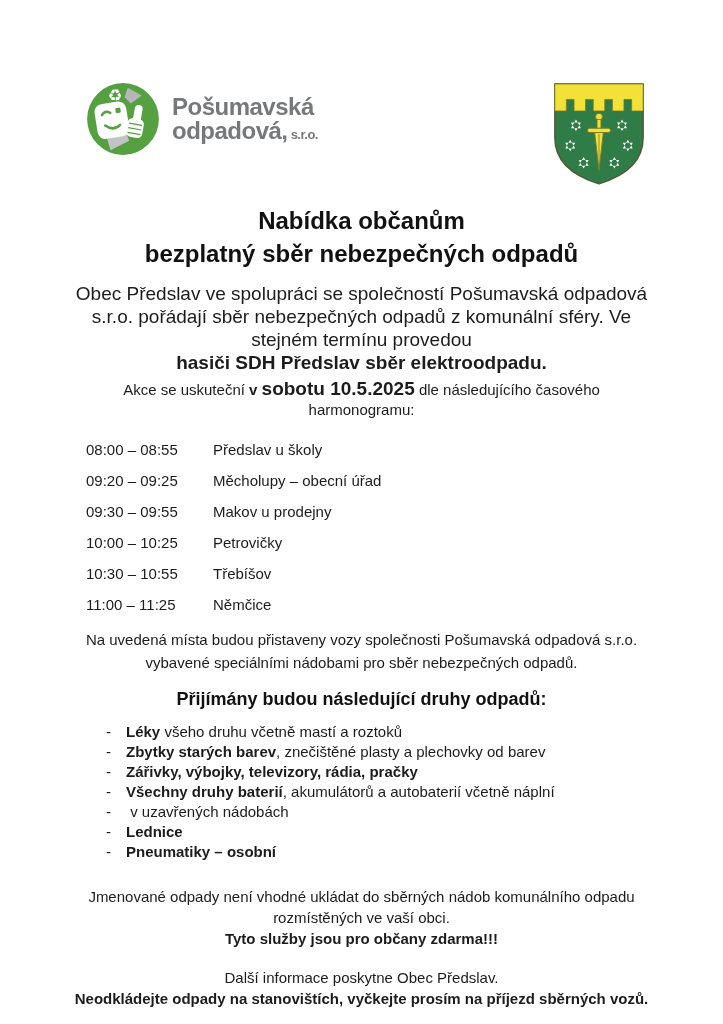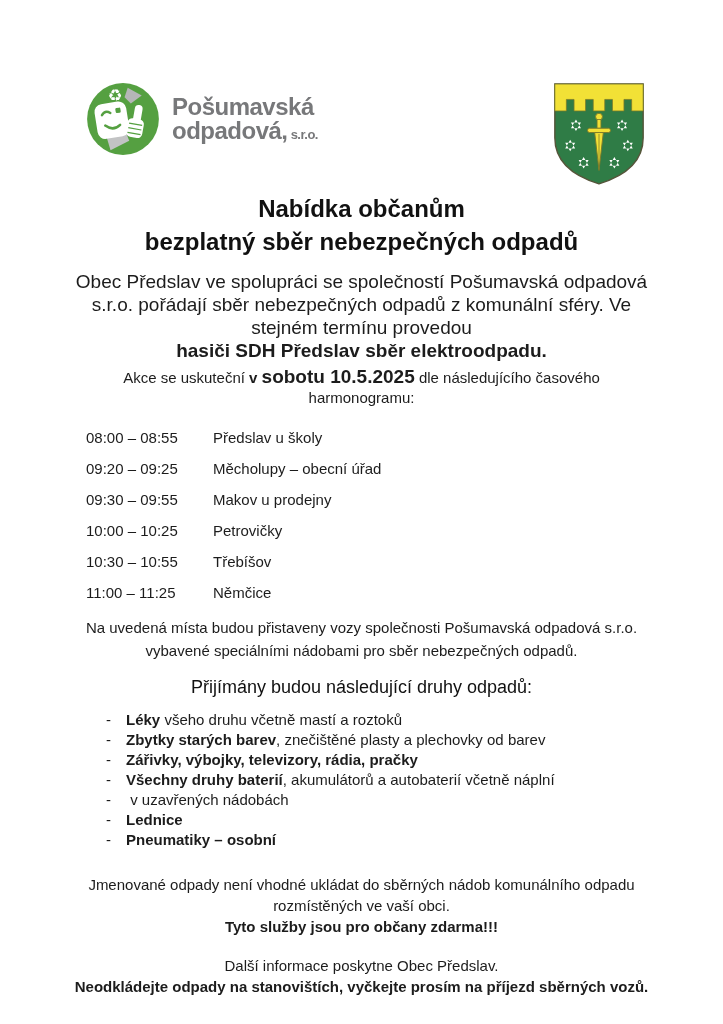--- a/index.html
+++ b/index.html
@@ -17,21 +17,21 @@
     display:flex;justify-content:space-between;align-items:flex-start;
     padding:80px 76px 0 84px;
   }
   .logo{display:flex;align-items:center;gap:10px;}
   .logo-text{line-height:1.02;font-weight:bold;color:#77787a;}
   .logo-line1{font-size:24px;letter-spacing:-0.5px;}
   .logo-line2{font-size:24px;letter-spacing:-0.5px;}
   .logo-suffix{font-size:13px;margin-top:48px;}
   
   h1.title{
-    margin:4px 0 0 0;
+    margin:16px 0 0 0;
     text-align:center;
     font-size:24px;line-height:33px;font-weight:bold;color:#111;
   }
   h1.title span{display:block;}
   
   p{margin:0;}
   .intro{
     margin:12px auto 0 auto;width:582px;
     text-align:center;font-size:19px;line-height:23px;
   }
@@ -46,21 +46,21 @@
   .schedule{margin:14px 0 0 86px;}
   .sched-row{display:flex;height:31px;align-items:center;font-size:15px;}
   .sched-time{width:127px;}
   
   .vehicles{
     margin:8px auto 0 auto;width:582px;
     text-align:center;font-size:15px;line-height:23px;
   }
   .accepted-heading{
     margin:15px 0 0 0;text-align:center;
-    font-size:18px;font-weight:normal;color:#111;
+    font-size:18px;font-weight:bold;color:#111;
   }
   
   .accepted-list{list-style:none;margin:12px 0 0 106px;padding:0;}
   .accepted-list li{font-size:15px;line-height:20px;display:flex;}
   .accepted-list .dash{width:20px;flex:0 0 20px;}
   .accepted-list .b{font-weight:bold;white-space:pre-wrap;}
   .accepted-list .r{white-space:pre-wrap;}
   .closing{
     margin:24px auto 0 auto;width:560px;
     text-align:center;font-size:15px;line-height:21px;

